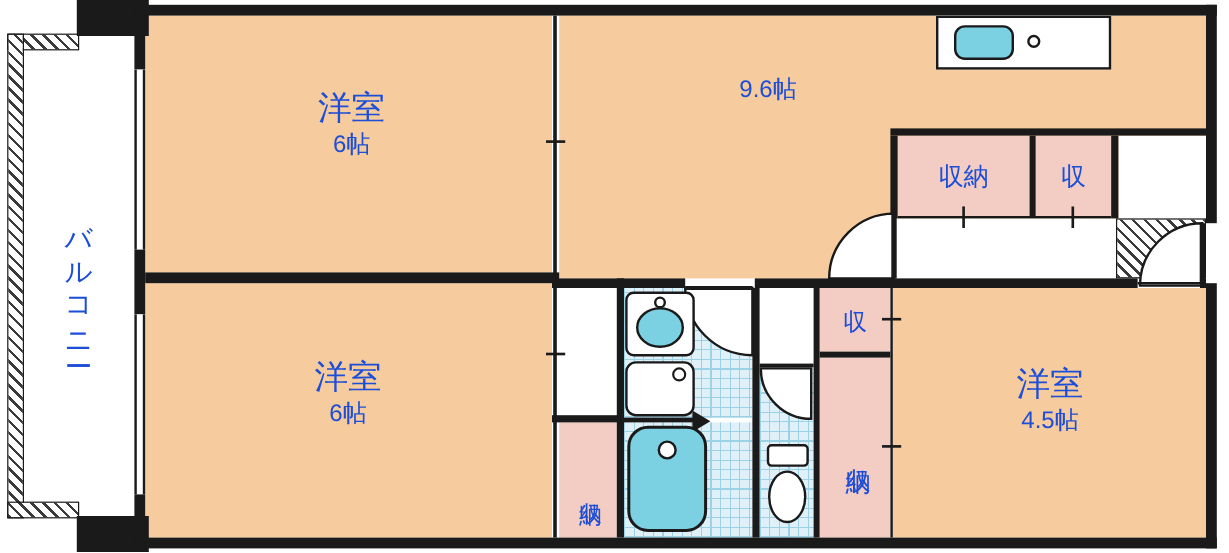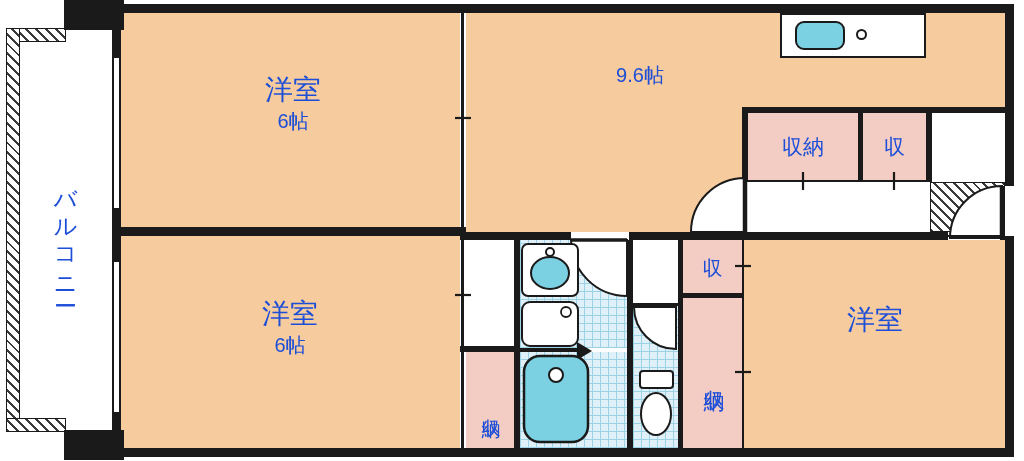--- a/index.html
+++ b/index.html
@@ -171,20 +171,21 @@
     <div class="big">洋室</div>
     <div class="size-line">6帖</div>
   </div>
 
   <div class="abs label" style="left:540px;top:62px;width:200px;">
     <div class="size-line">9.6帖</div>
   </div>
 
   <div class="abs label" style="left:775px;top:302px;width:200px;">
     <div class="big">洋室</div>
+    <div class="size-line">4.5帖</div>
   </div>
 
   <div class="abs closet-label" style="left:748px;top:133px;width:110px;">収納</div>
   <div class="abs closet-label" style="left:863px;top:133px;width:63px;">収</div>
   <div class="abs closet-label" style="left:683px;top:255px;width:59px;font-size:20px;">収</div>
   <div class="abs vlabel" style="left:698px;top:334px;width:30px;height:82px;">収納</div>
   <div class="abs vlabel" style="left:478px;top:364px;width:26px;height:82px;font-size:19px;">収納</div>
   <div class="abs vlabel" style="left:48px;top:128px;width:34px;height:214px;font-size:23px;letter-spacing:4px;">バルコニー</div>
 
 </div>

